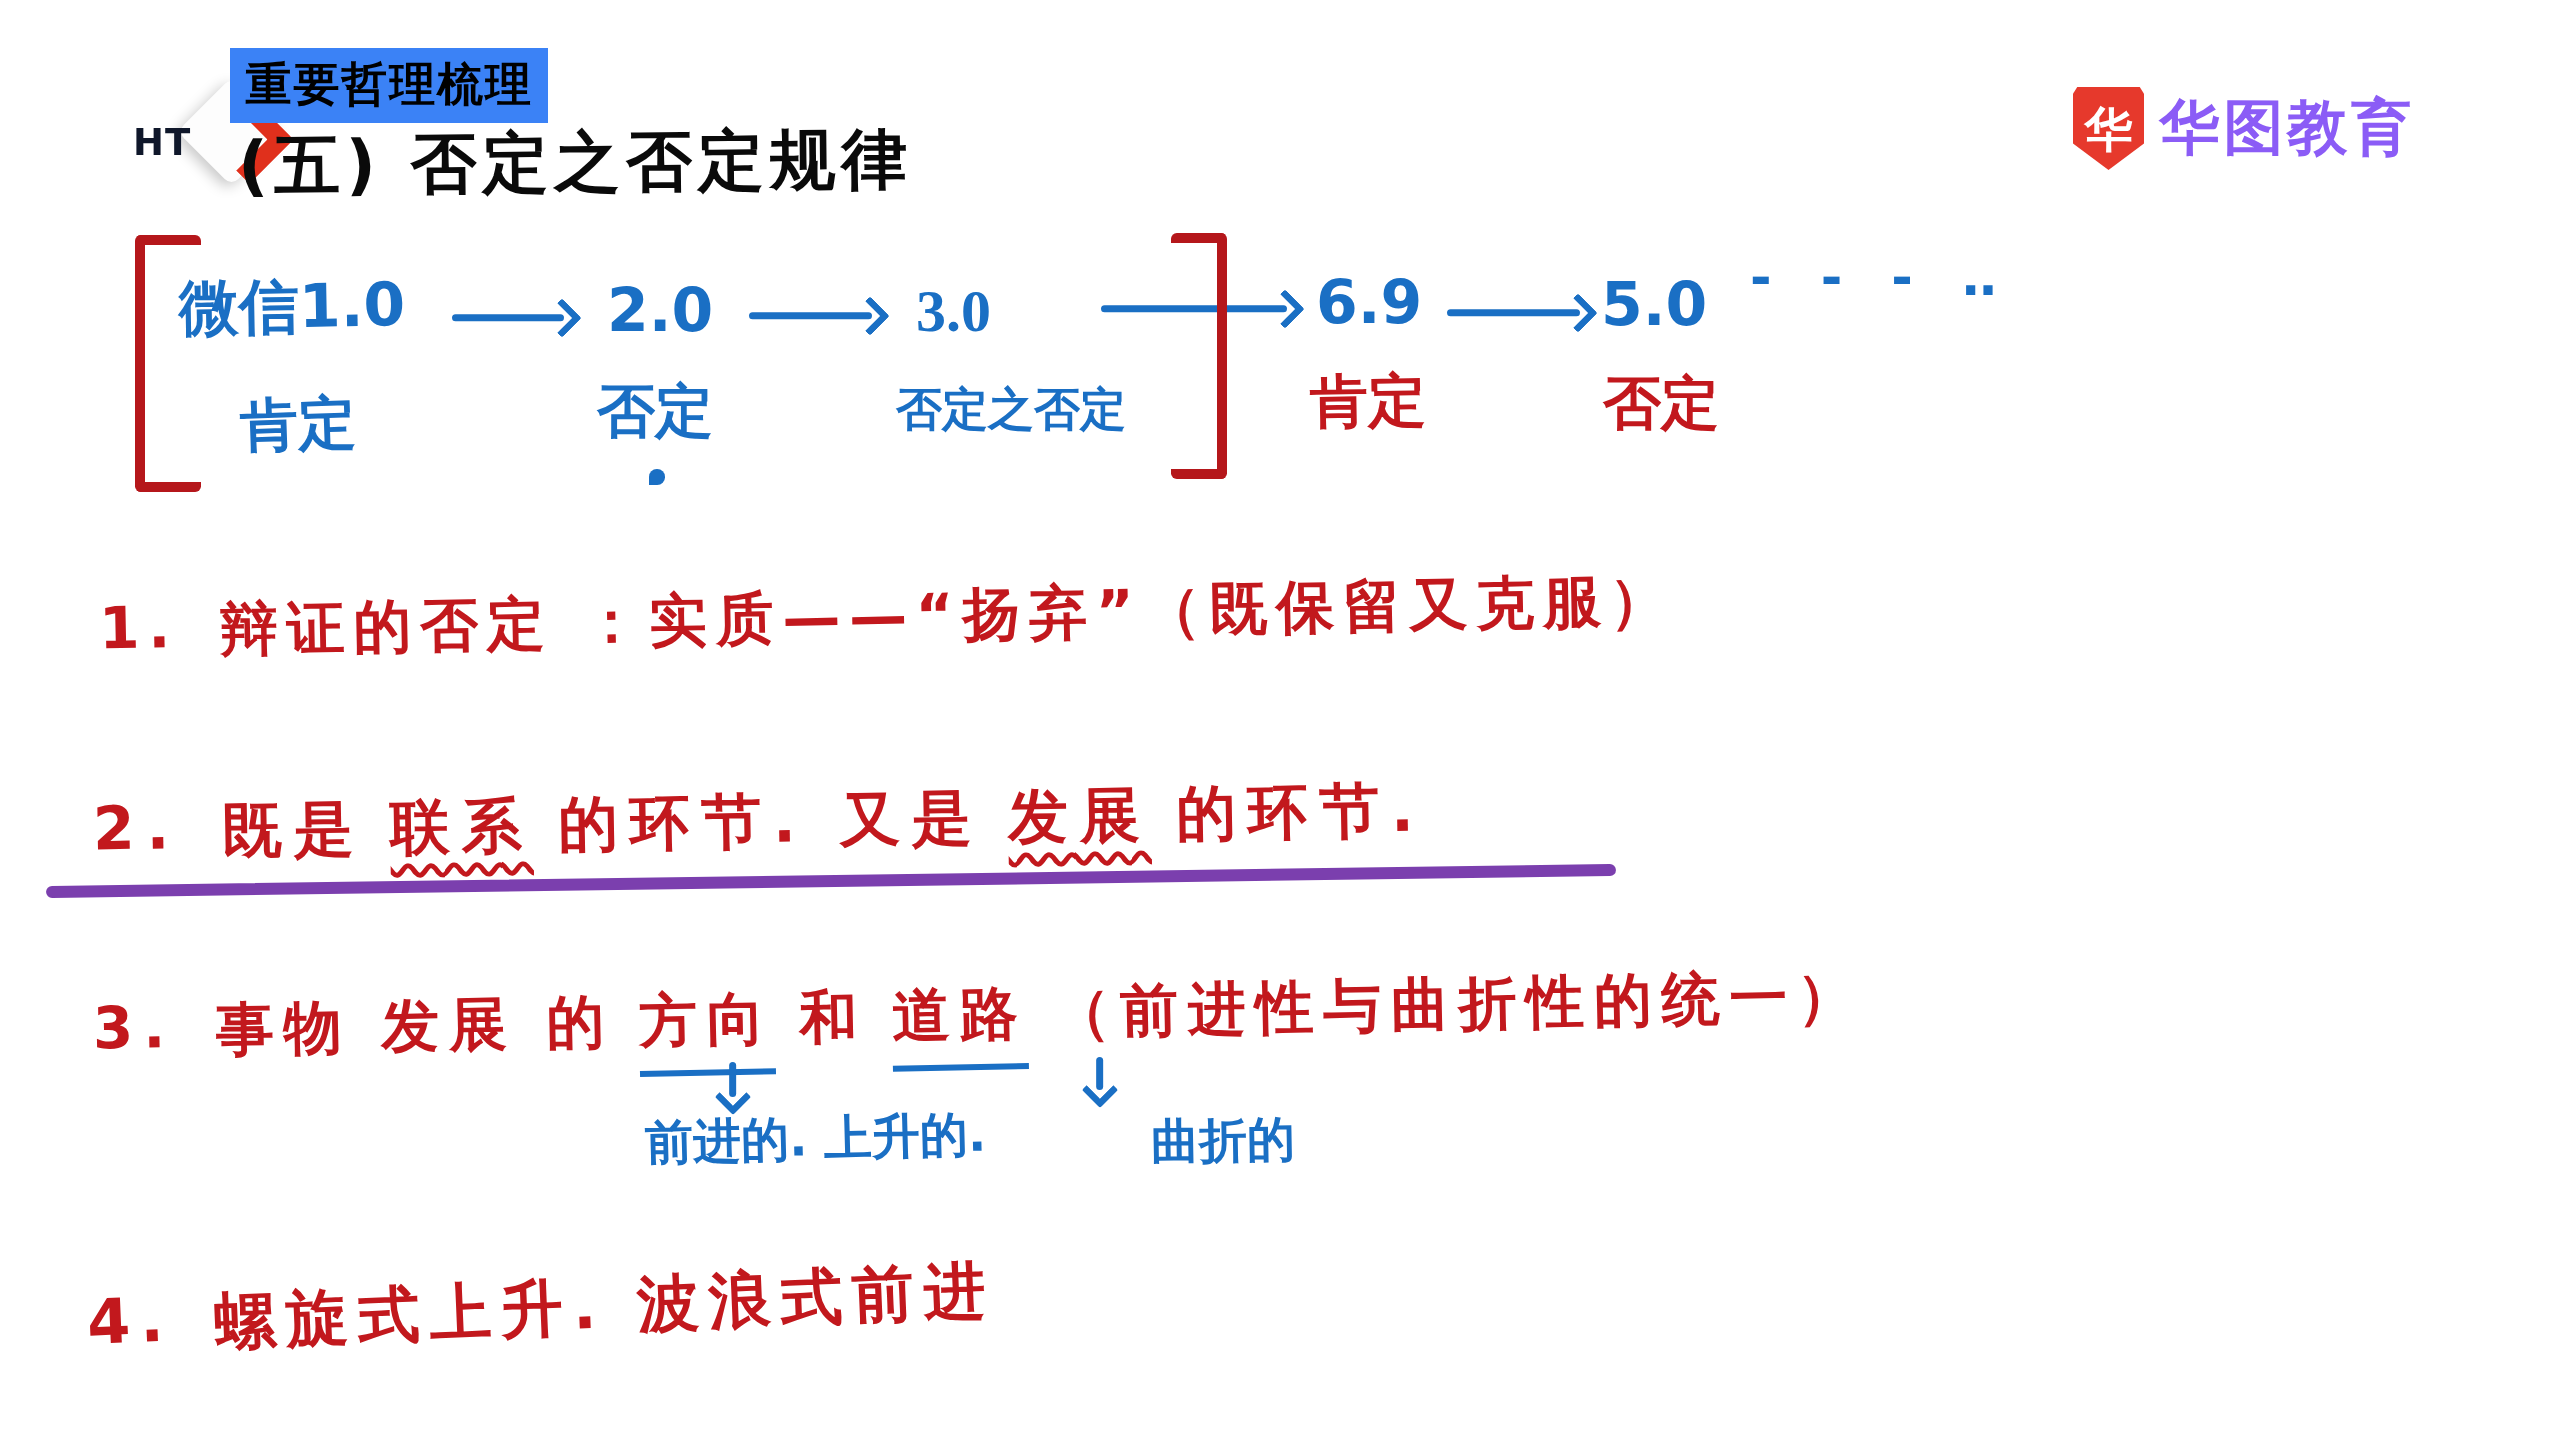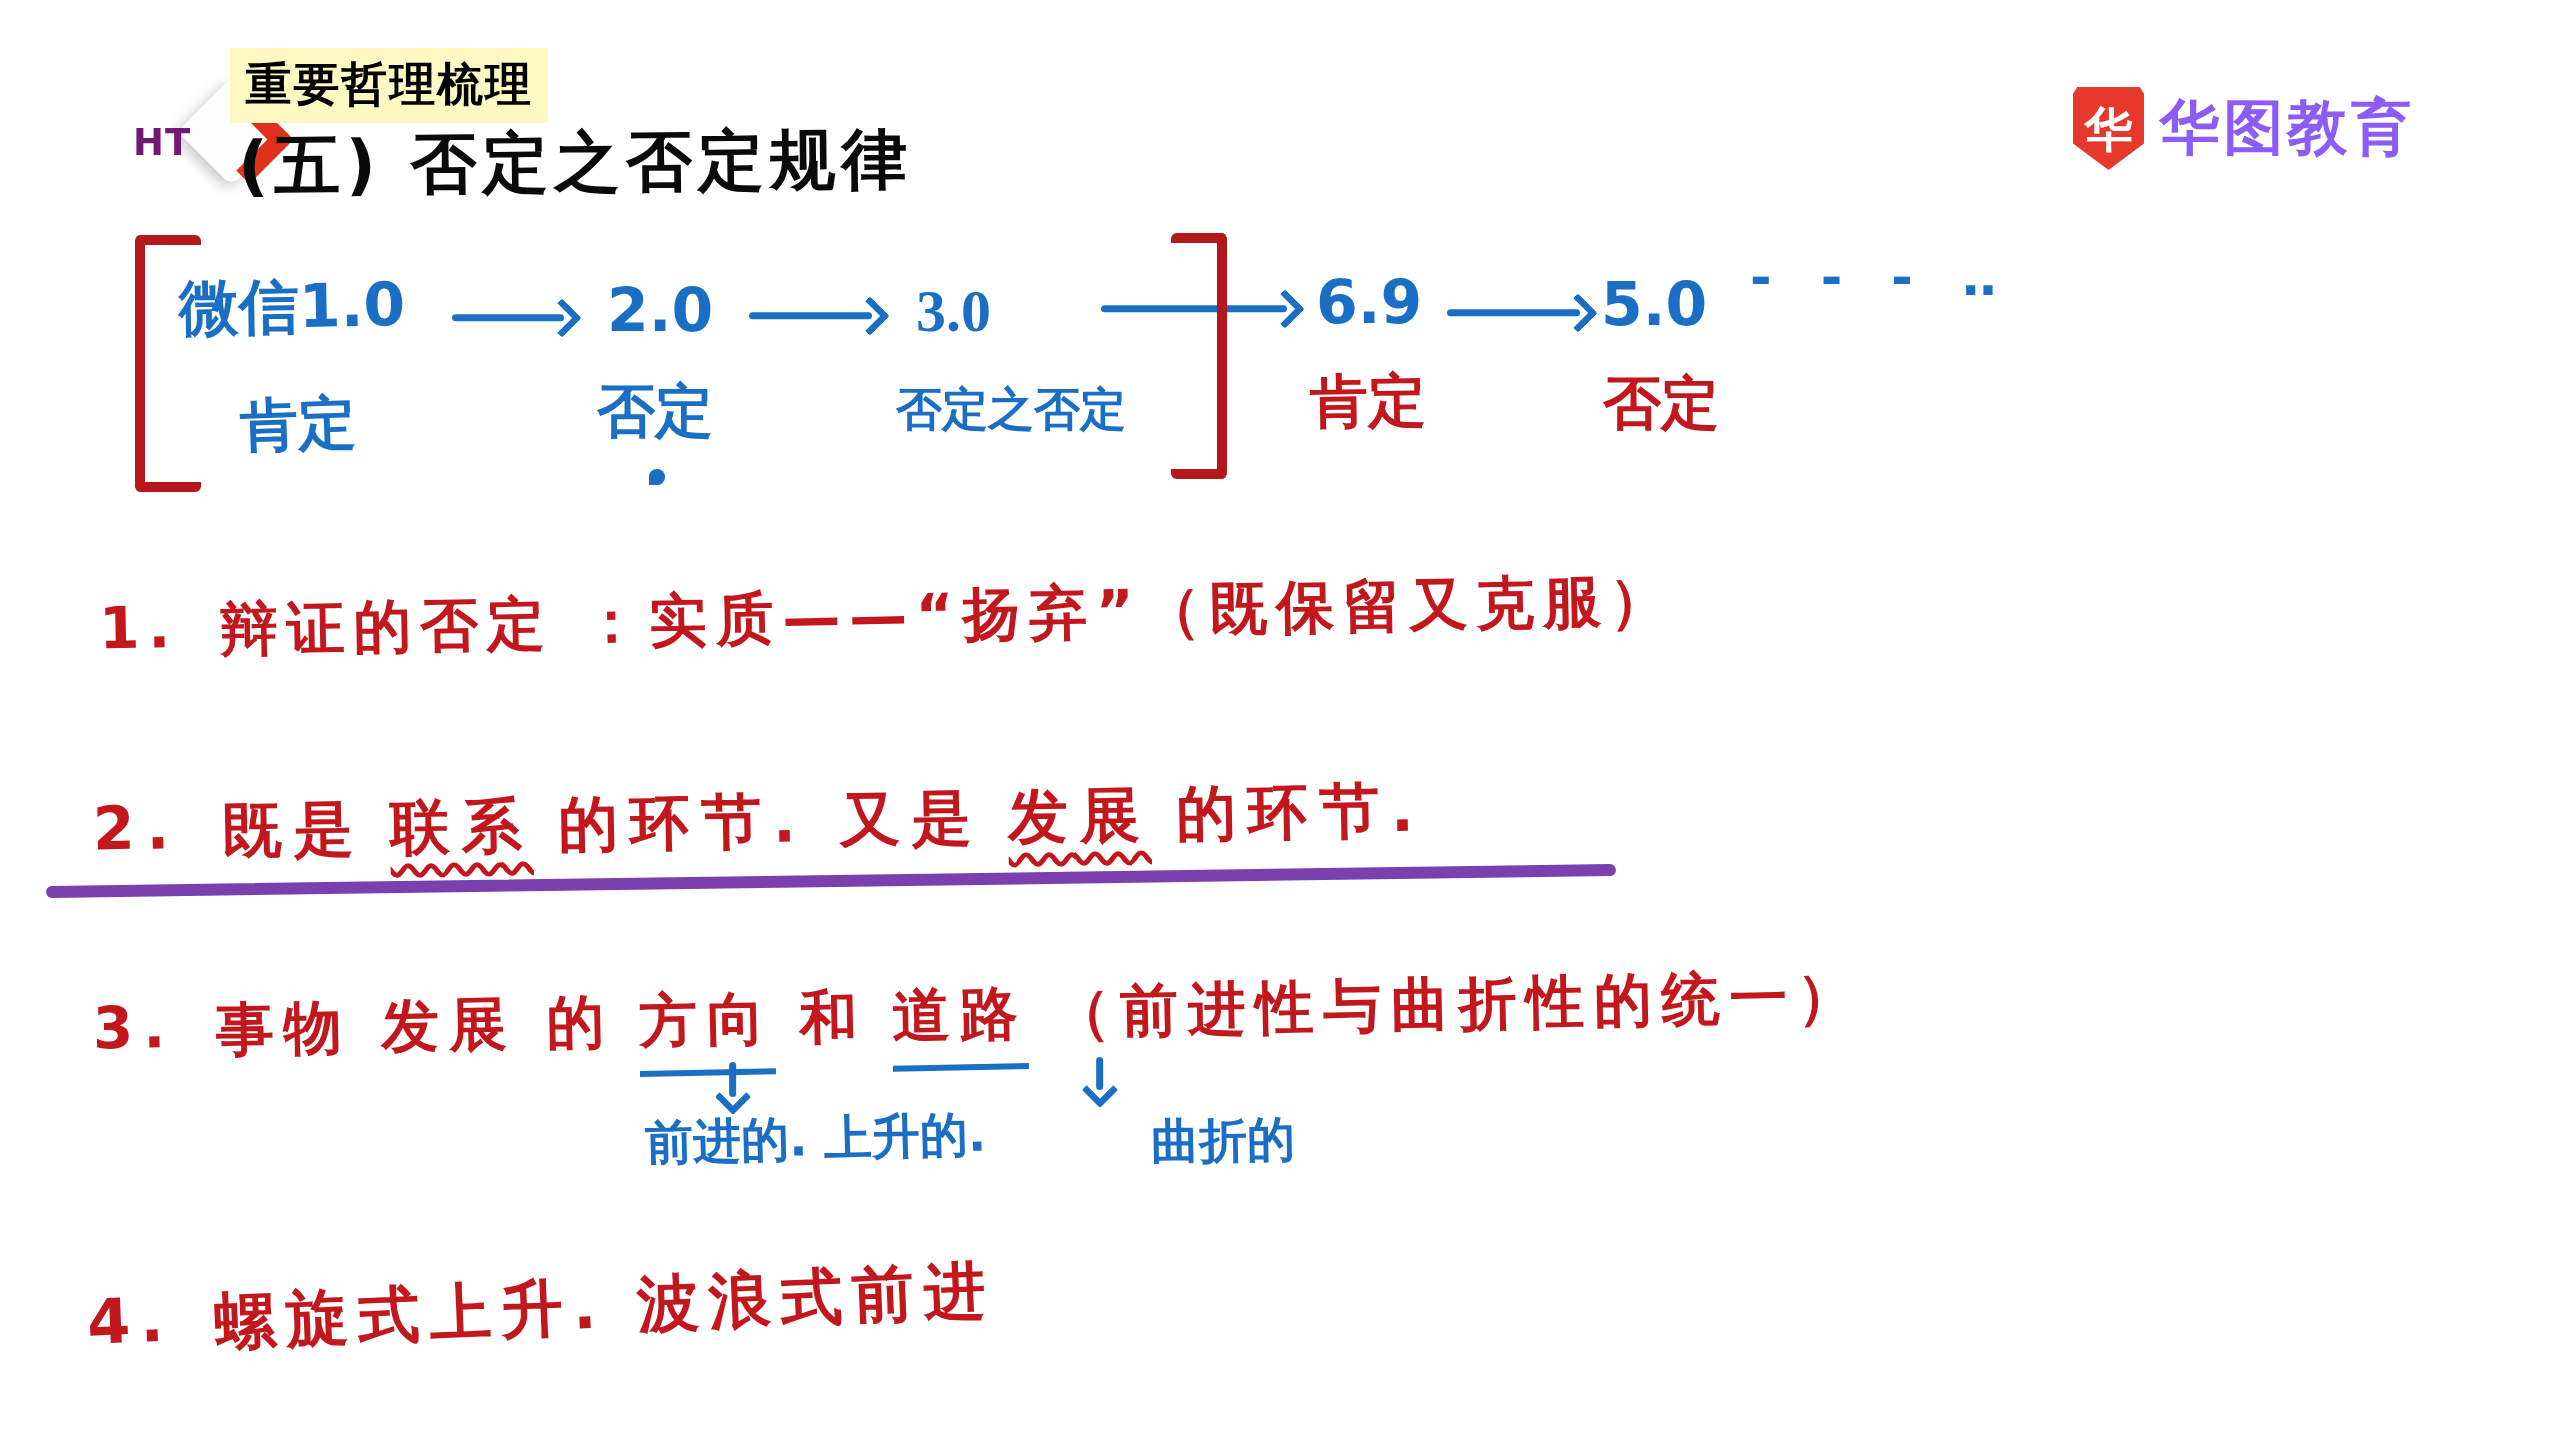--- a/index.html
+++ b/index.html
@@ -11,23 +11,23 @@
   .blue{color:#1a6fc4;}
   .red{color:#c2181d;}
   .black{color:#000000;}
 
   
   .ht-logo{left:133px;top:79px;width:155px;height:111px;}
   .ht-diamond{position:absolute;left:60px;top:13.5px;width:77px;height:77px;background:#fdfdfd;
     box-shadow:0 5.8px 13.5px rgba(0,0,0,.22);transform:rotate(45deg);border-radius:9.7px;}
   .ht-chevron{position:absolute;left:85px;top:29px;width:44px;height:44px;
     border-top:19.3px solid #e0301c;border-right:19.3px solid #e0301c;transform:rotate(45deg);border-radius:5.8px;}
-  .ht-text{position:absolute;left:0;top:42px;font-size:37px;font-weight:800;color:#701a75;letter-spacing:1px;}
+  .ht-text{position:absolute;left:0;top:42px;font-size:37px;font-weight:800;color:#0f172a;letter-spacing:1px;}
 
-  .badge{left:230px;top:48px;background:#fef9c3;color:#000;font-size:46px;font-weight:800;
+  .badge{left:230px;top:48px;background:#3b82f6;color:#000;font-size:46px;font-weight:800;
     padding:5.8px 15.5px 7.7px 15.5px;letter-spacing:1.9px;}
   .title{left:238px;top:118px;font-size:66px;color:#0a0a0a;letter-spacing:5.8px;transform:rotate(-0.6deg);}
 
   .brand{left:2073px;top:85px;height:87px;display:flex;align-items:center;gap:15.5px;}
   .shield{width:71px;height:83px;background:#e6392c;clip-path:polygon(6% 0,94% 0,100% 8%,100% 68%,50% 100%,0 68%,0 8%);
     display:flex;align-items:center;justify-content:center;}
   .shield span{color:#ffffff;font-size:48px;font-weight:800;line-height:1;}
   .brand-name{font-size:60px;font-weight:800;color:#8b5cf6;letter-spacing:3.9px;}
 
   

